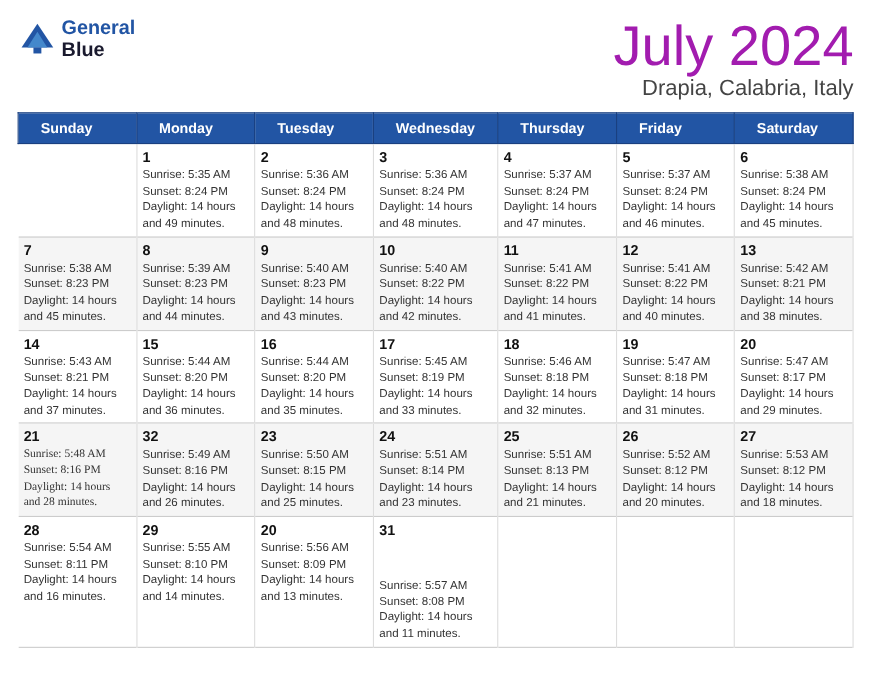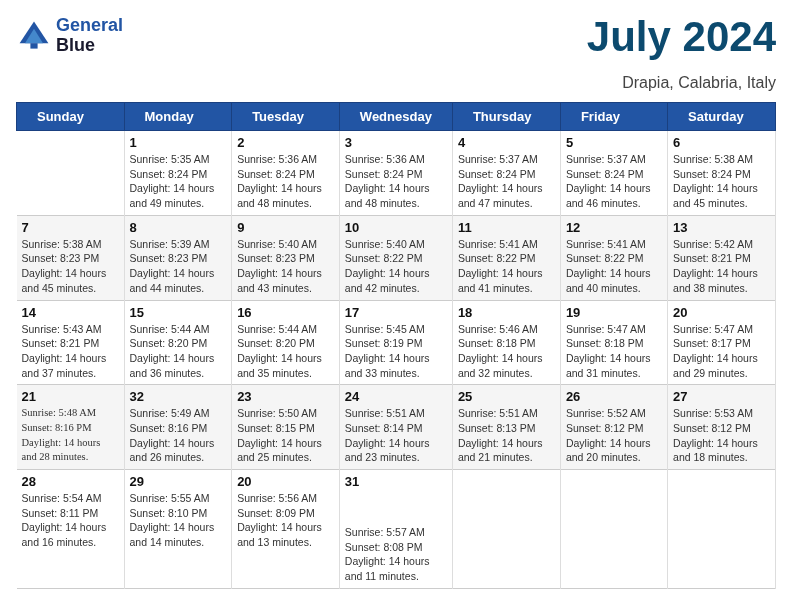--- a/index.html
+++ b/index.html
@@ -29,29 +29,29 @@
     }
     .logo-text .blue { color: #2255a4; }
     .logo-icon {
       width: 36px;
       height: 36px;
     }
     .title-area {
       text-align: right;
     }
     .main-title {
-      font-size: 42px;
-      font-weight: bold;
-      color: #0c4a6e;
+      font-size: 51px;
+      font-weight: normal;
+      color: #a21caf;
       line-height: 1;
     }
     .subtitle {
-      font-size: 16px;
+      font-size: 20px;
       color: #444;
-      margin-top: 16px;
+      margin-top: 2px;
     }
     table {
       width: 100%;
       border-collapse: collapse;
       font-size: 11px;
     }
     thead tr th {
       background-color: #2255a4;
       color: #fff;
       padding: 6px 20px;

